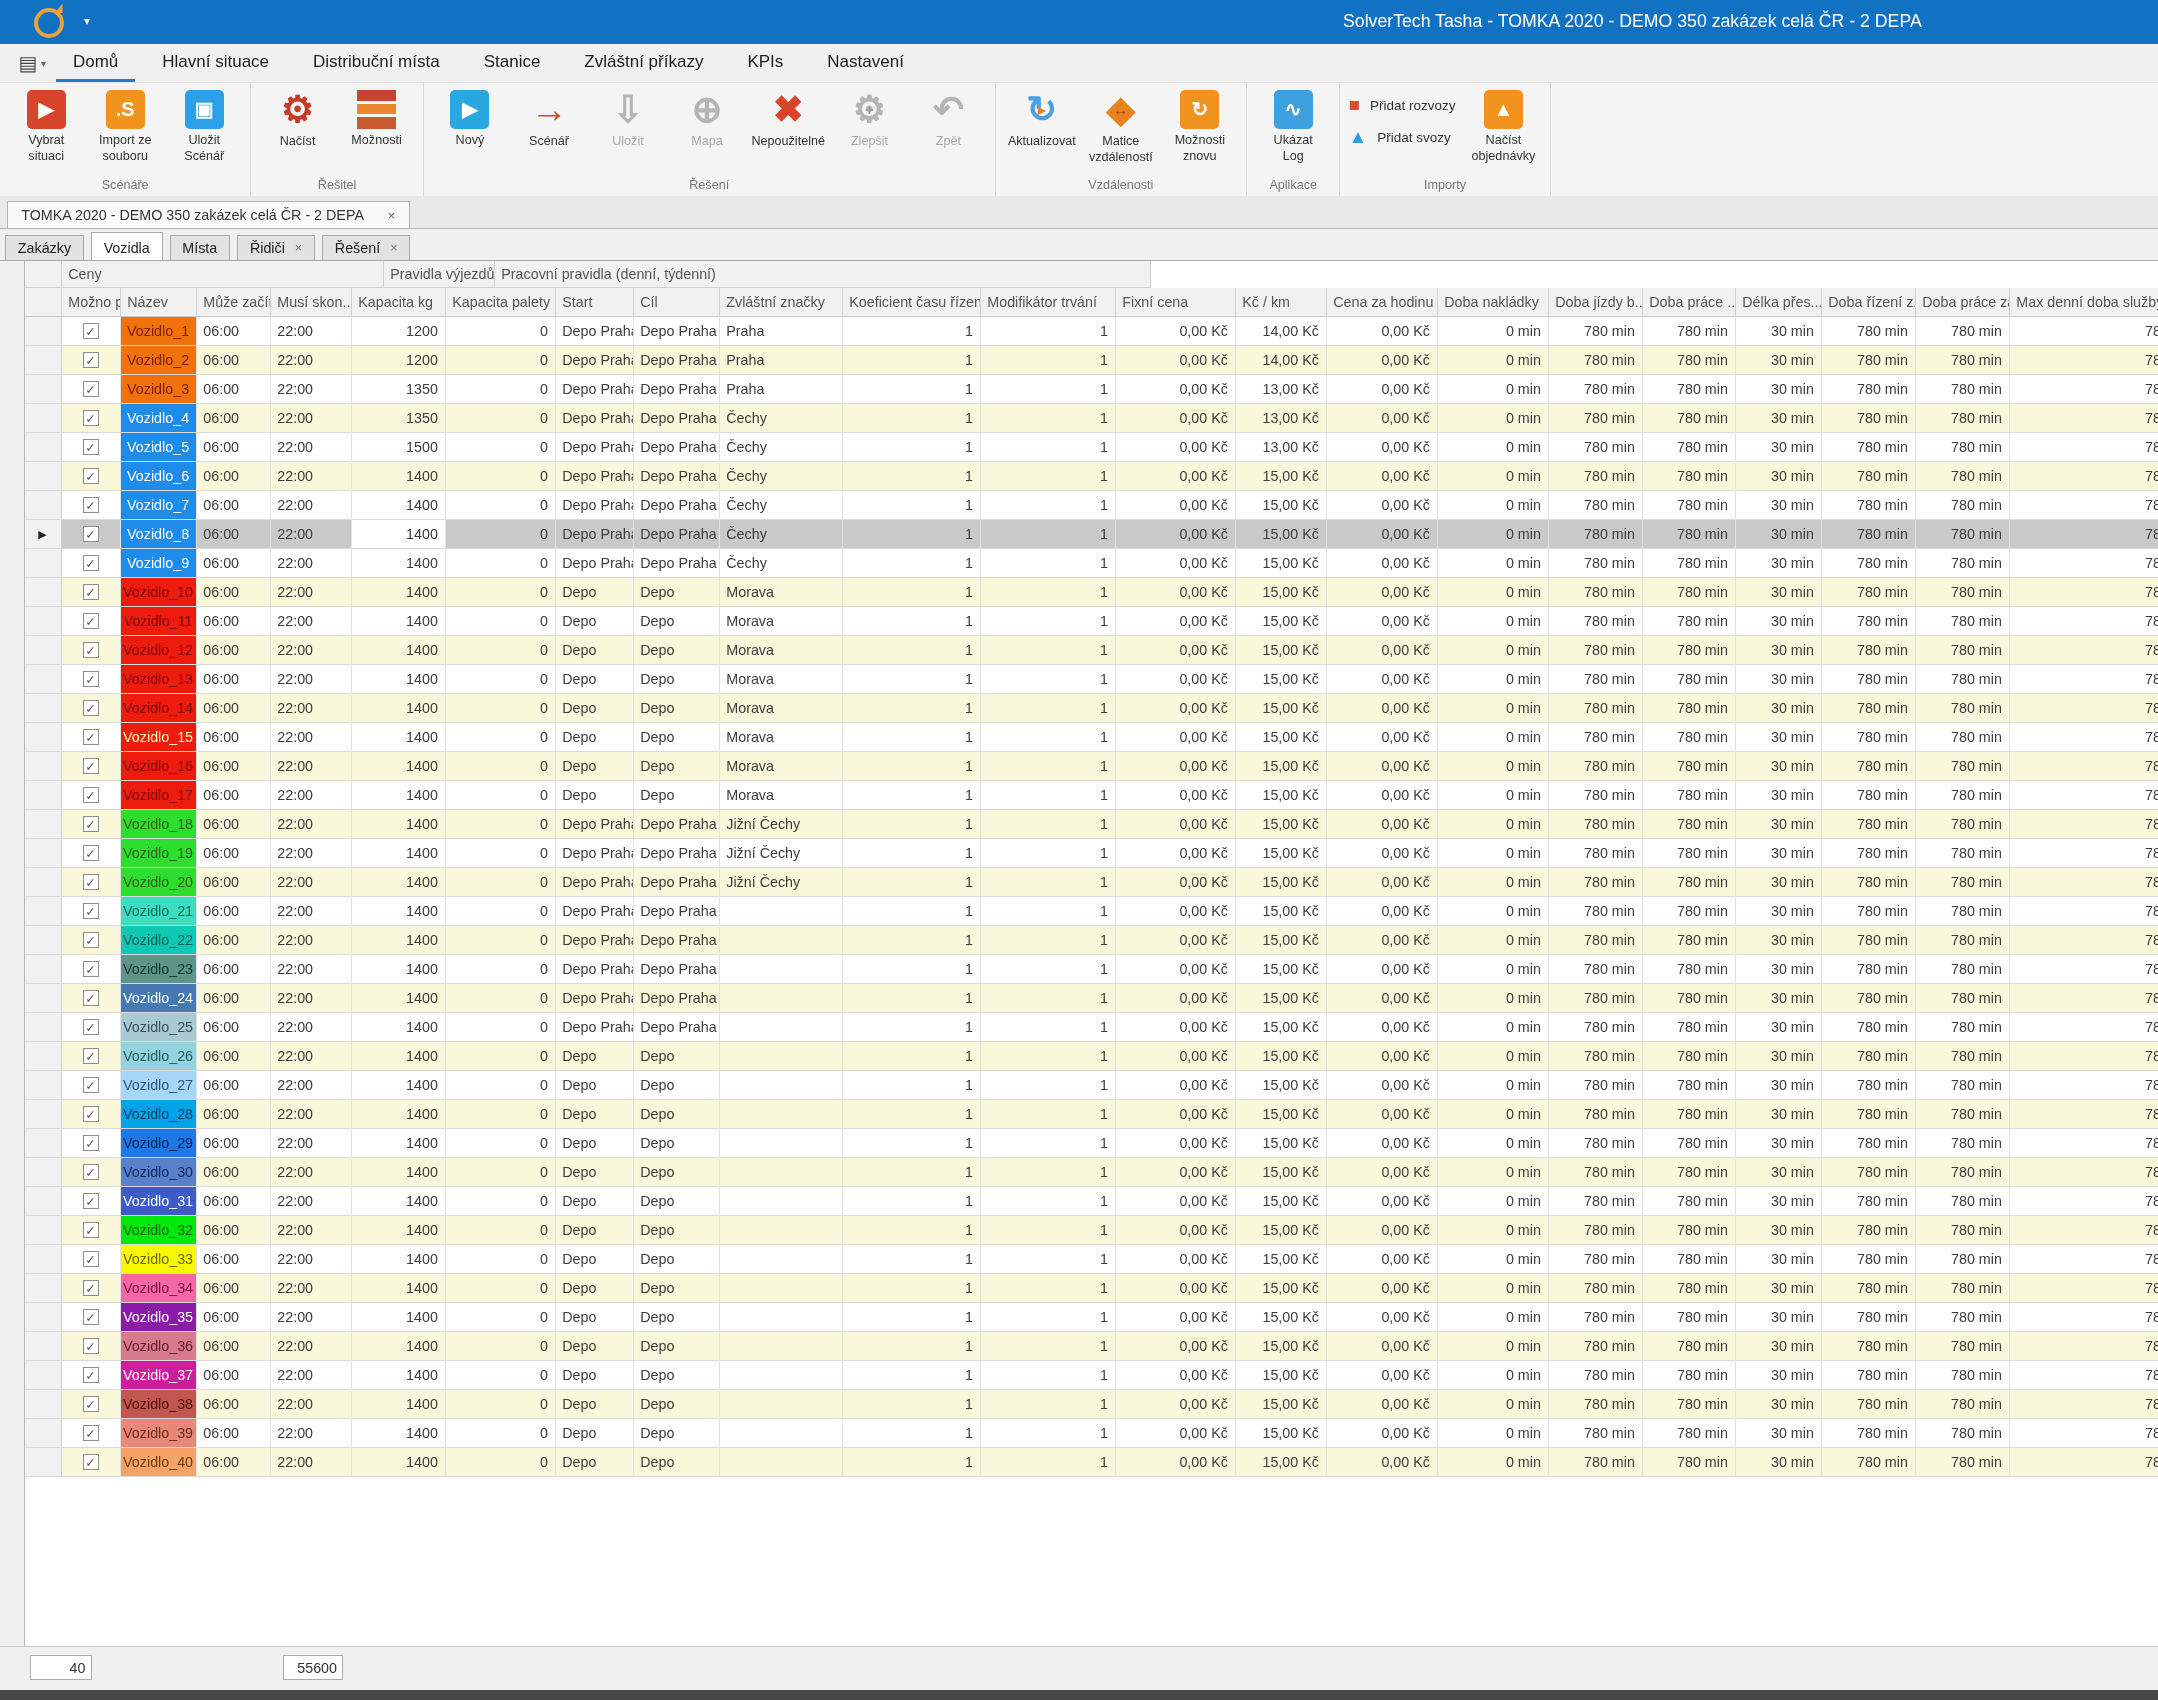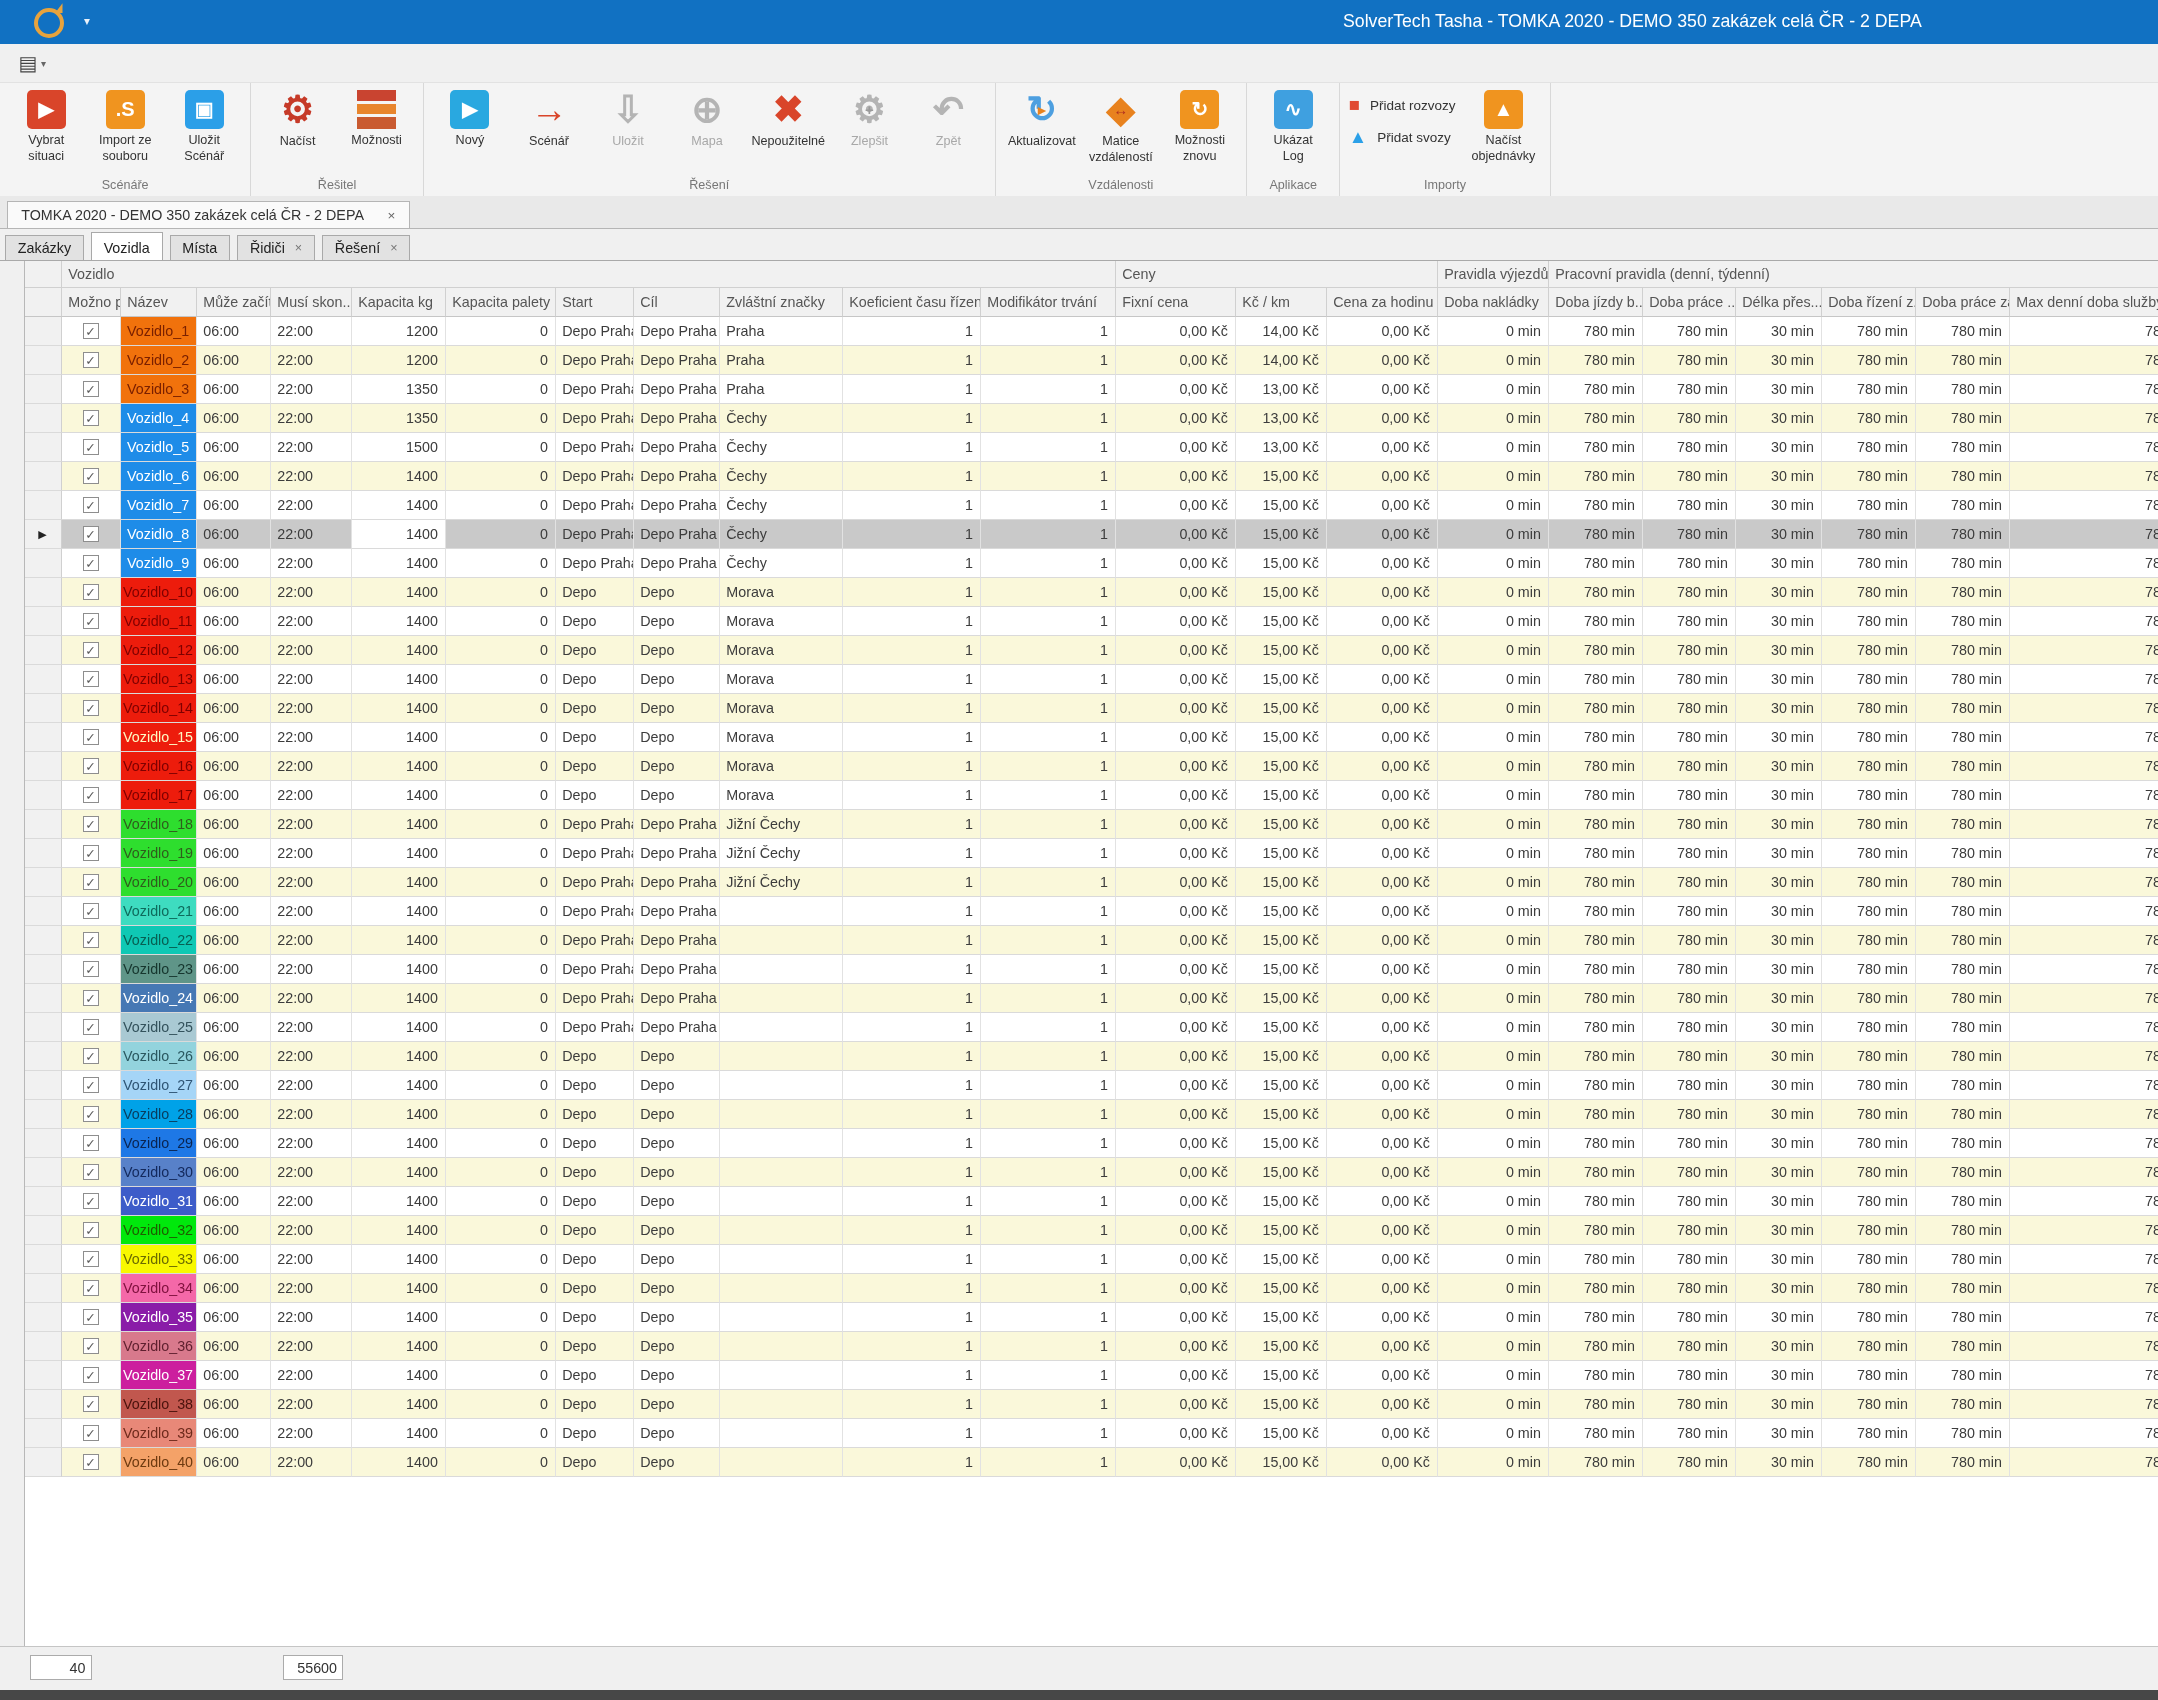--- a/index.html
+++ b/index.html
@@ -83,20 +83,29 @@
   <div class="logo"></div>
   <div class="logo-caret">▾</div>
   <div class="title-text">SolverTech Tasha - TOMKA 2020 - DEMO 350 zakázek celá ČR - 2 DEPA</div>
 </div>
 
 <div class="tabrow">
   <div class="menu-btn">
     <span>▤</span>
     <span class="menu-caret">▾</span>
   </div>
+  <div id="ribbon-tabs" style="display:flex;">
+      <div class="rtab active">Domů</div>
+      <div class="rtab">Hlavní situace</div>
+      <div class="rtab">Distribuční místa</div>
+      <div class="rtab">Stanice</div>
+      <div class="rtab">Zvláštní příkazy</div>
+      <div class="rtab">KPIs</div>
+      <div class="rtab">Nastavení</div>
+    </div>
 </div>
 
 <div class="ribbon" id="ribbon-groups">
     <div class="rgroup">
       <div class="rgroup-buttons">
         <div class="rbtn">
           <span class="ibox" style="background: rgb(217, 69, 42);">
             <span>▶</span>
           </span>
           <div class="lab">Vybrat
@@ -247,21 +256,20 @@
     </div>
     <div class="stab">
       <span>Řešení</span>
       <span class="xg">×</span>
     </div>
   </div>
 
 <div class="grid" id="grid">
     <div class="trow">
       <div class="gh-cell" style="width: 37px;"></div>
-      <div class="gh-cell" style="width: 1054px;">Vozidlo</div>
       <div class="gh-cell" style="width: 322px;">Ceny</div>
       <div class="gh-cell" style="width: 111px;">Pravidla výjezdů</div>
       <div class="gh-cell" style="width: 656px;">Pracovní pravidla (denní, týdenní)</div>
     </div>
     <div class="trow">
       <div class="h-cell" style="width: 37px;"></div>
       <div class="h-cell" style="width: 59px;">Možno po...</div>
       <div class="h-cell" style="width: 76px;">Název</div>
       <div class="h-cell" style="width: 74px;">Může začít...</div>
       <div class="h-cell" style="width: 81px;">Musí skon...</div>

